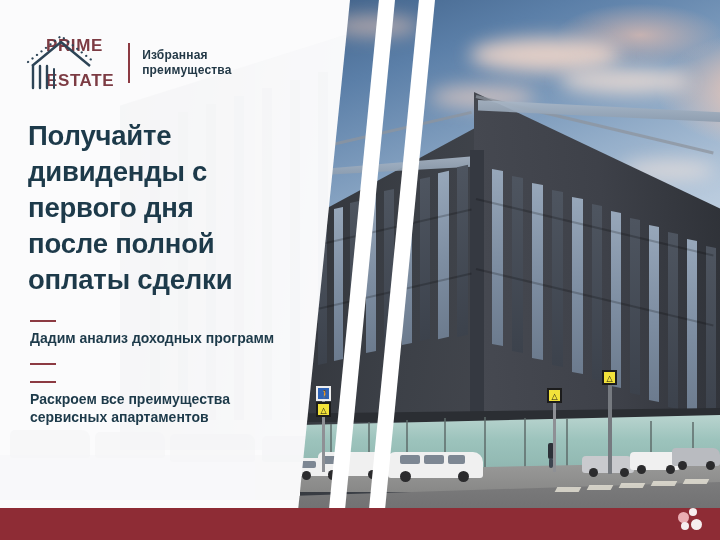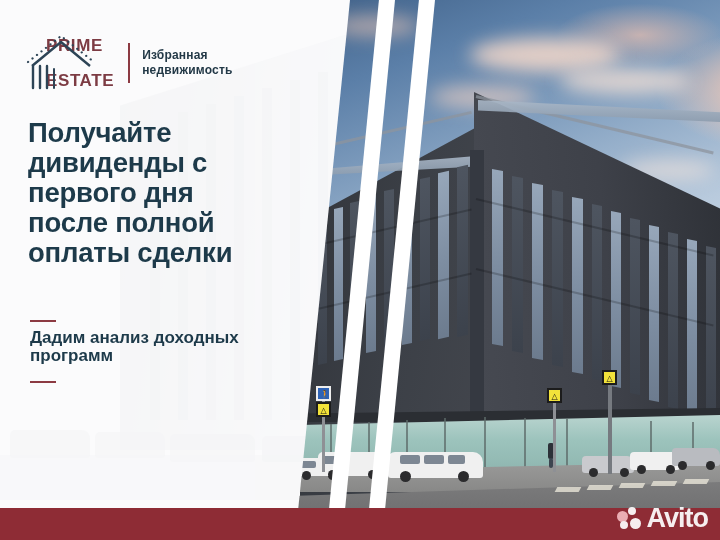--- a/index.html
+++ b/index.html
@@ -261,21 +261,21 @@
   }
 
   
   .headline {
     position: absolute;
     left: 28px; top: 118px;
     width: 250px;
     z-index: 10;
     color: #1d3a4a;
     font-size: 27.5px;
-    line-height: 30px;
+    line-height: 36px;
     font-weight: 700;
     letter-spacing: -.2px;
   }
 
   
   .bullets {
     position: absolute;
     left: 30px; top: 320px;
     width: 270px;
     z-index: 10;
@@ -283,21 +283,21 @@
   .bullet { margin-bottom: 16px; }
   .bullet:last-child { margin-bottom: 0; }
   .bullet-dash {
     width: 26px;
     height: 2px;
     background: #8c3a42;
     margin-bottom: 7px;
   }
   .bullet-text {
     color: #1d3a4a;
-    font-size: 17px;
+    font-size: 14px;
     line-height: 18px;
     font-weight: 600;
   }
 
   
   .redbar {
     position: absolute;
     left: 0; bottom: 0;
     width: 720px; height: 32px;
     background: #8e2c35;
@@ -497,41 +497,44 @@
         <line x1="30" y1="33" x2="30" y2="52" stroke="#2d4456" stroke-width="2.0" stroke-linecap="round"></line>
       </svg>
     </div>
     <div class="logo-words">
       <div>PRIME</div>
       <div>ESTATE</div>
     </div>
     <div class="logo-div"></div>
     <div class="logo-tag">
       <div>Избранная</div>
-      <div>недвижимость</div>
+      <div>преимущества</div>
     </div>
   </div>
 
   <div class="headline">Получайте дивиденды с первого дня после полной оплаты сделки</div>
 
   <div class="bullets">
     <div class="bullet">
       <div class="bullet-dash"></div>
       <div class="bullet-text">Дадим анализ доходных программ</div>
     </div>
     <div class="bullet">
       <div class="bullet-dash"></div>
+    </div>
+    <div class="bullet">
+      <div class="bullet-dash"></div>
+      <div class="bullet-text">Раскроем все преимущества сервисных апартаментов</div>
     </div>
   </div>
 
   <div class="redbar"></div>
 
   <div class="avito">
     <div class="avito-dots">
       <i class="pink" style="left:0px;  top:4px;  width:11px; height:11px;"></i>
       <i style="left:11px; top:0px;  width:8px;  height:8px;"></i>
       <i style="left:3px;  top:14px; width:8px;  height:8px;"></i>
       <i style="left:13px; top:11px; width:11px; height:11px;"></i>
     </div>
-    <div class="avito-word">Avito</div>
   </div>
 
 </div>
 
 </body></html>

